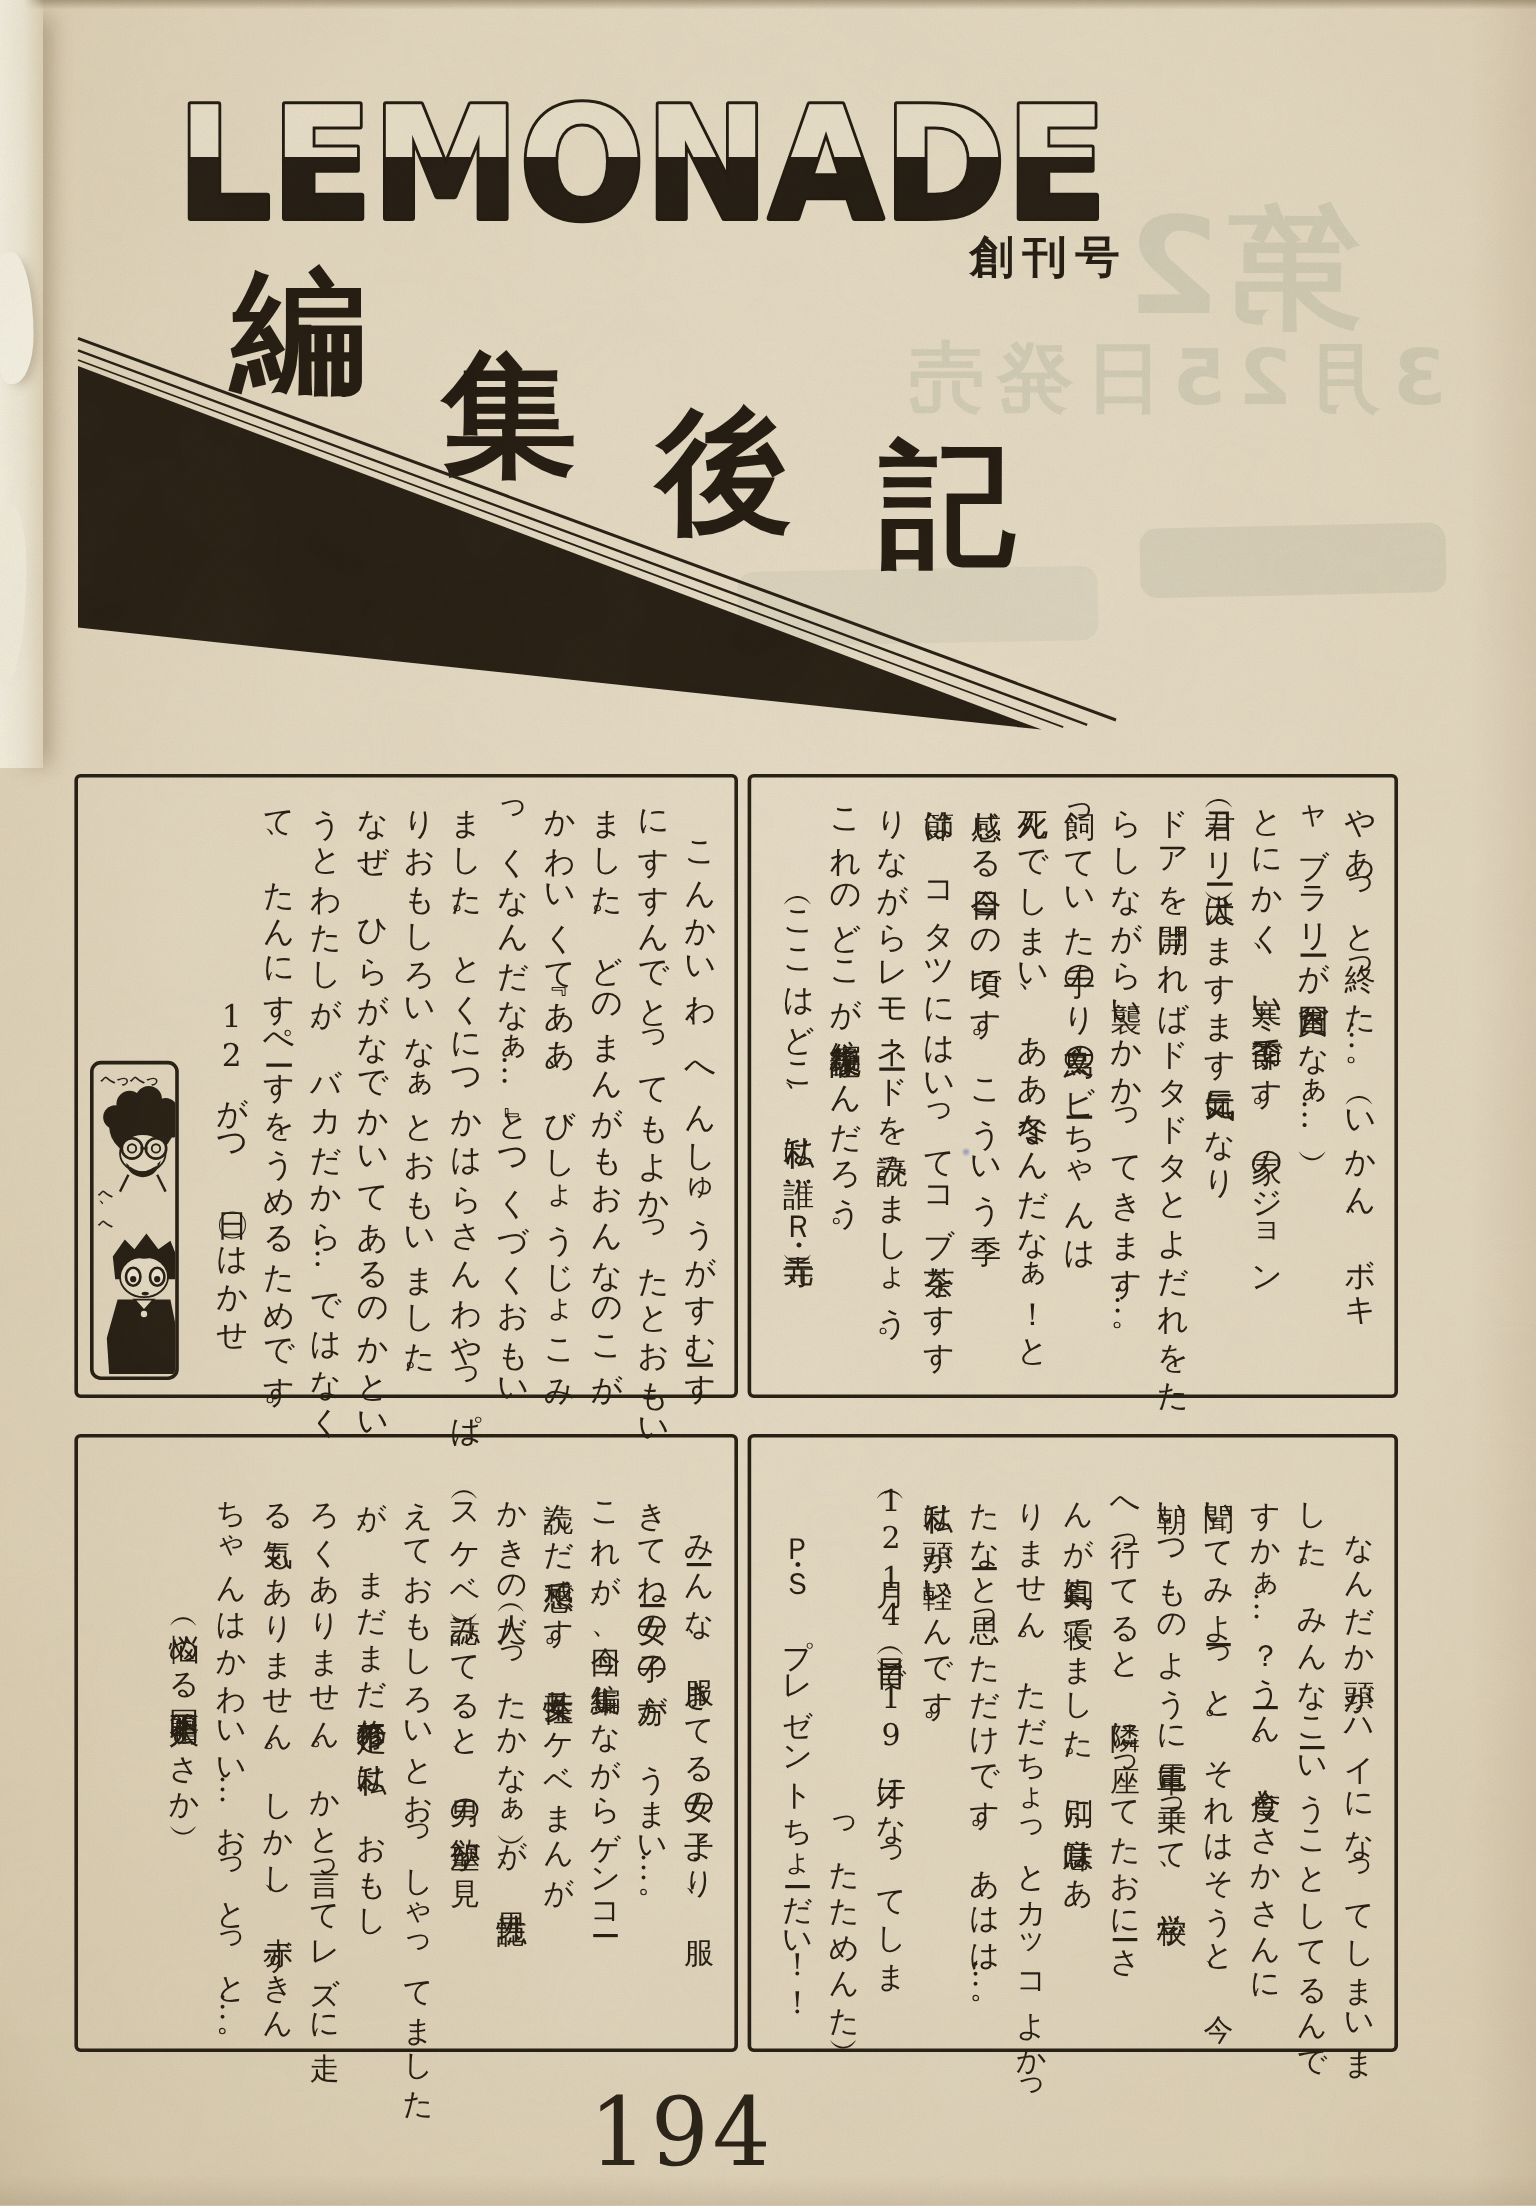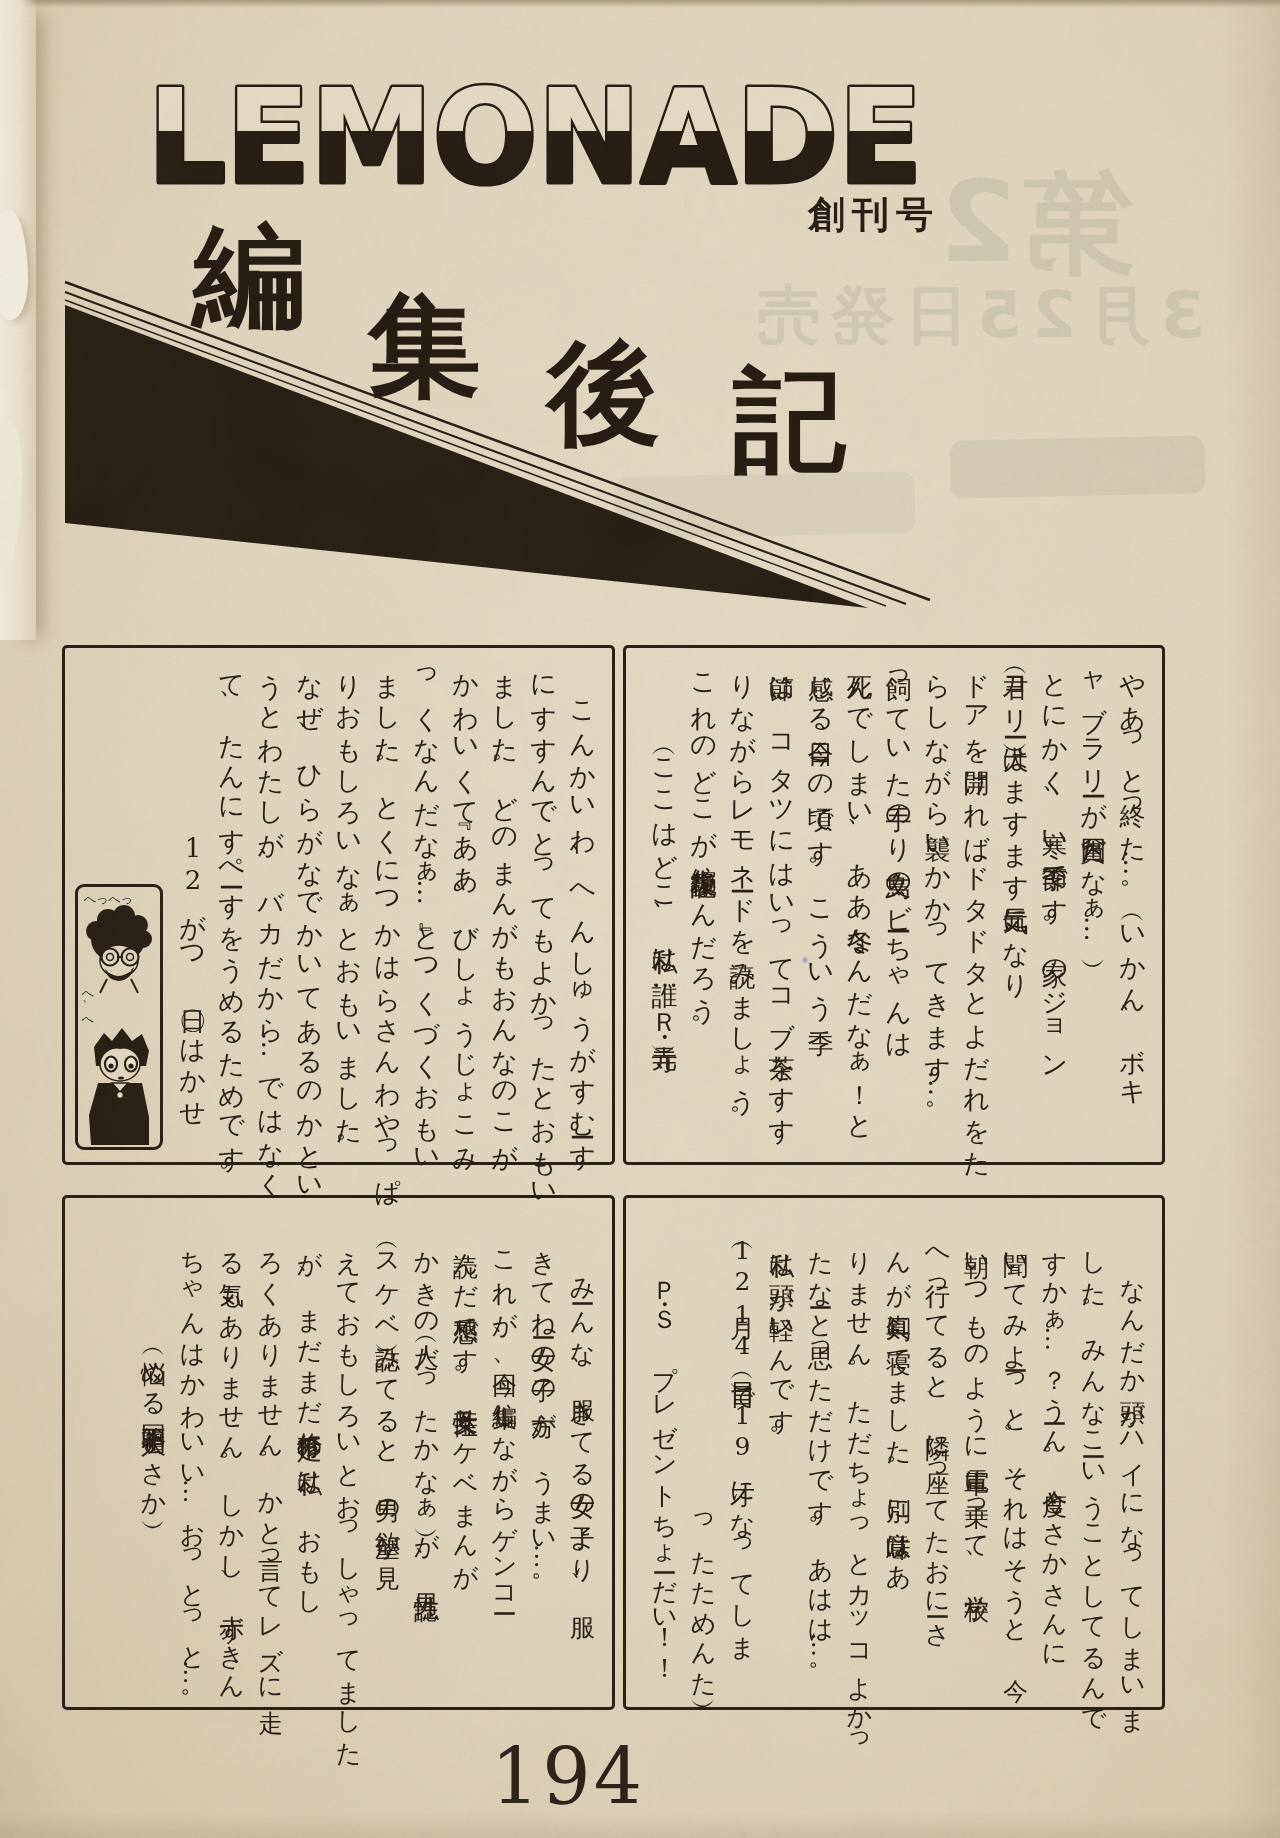--- a/index.html
+++ b/index.html
@@ -61,22 +61,22 @@
   .col{display:block;white-space:nowrap;line-height:39px;letter-spacing:2px;
     font-size:26px;color:#261d12;}
   .box-bl .col,.box-br .col{font-size:25px;}
   .up{text-orientation:upright;text-combine-upright:digits 2;}
   .pad-hakase{padding-top:177px;}
   .pad-koko{padding-top:83px;}
   .pad-nayameru{padding-top:106px;}
   .pad-ttame{padding-top:268px;}
   .pad-ps{padding-top:30px;}
   
-  .cartoon{position:absolute;left:10px;top:236px;width:88px;height:266px;
-    border:3px solid #271f13;border-radius:9px;box-sizing:border-box;overflow:hidden;}
+  .cartoon{position:absolute;left:10px;top:236px;width:74px;height:266px;
+    border:3px solid #271f13;border-radius:9px;box-sizing:border-box;overflow:hidden;font-weight:bold;}
   
   .page-number{position:absolute;left:468px;top:1732px;width:200px;text-align:center;
     font-family:"DejaVu Serif","Liberation Serif",serif;font-size:76px;color:#2b2318;
     letter-spacing:3px;transform:scaleY(1.04);}
 </style>
 </head>
 <body>
 
 <div class="page">
 

